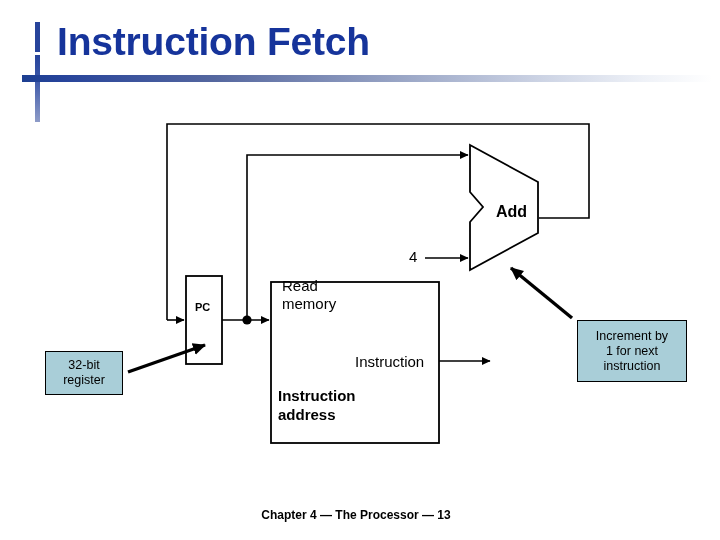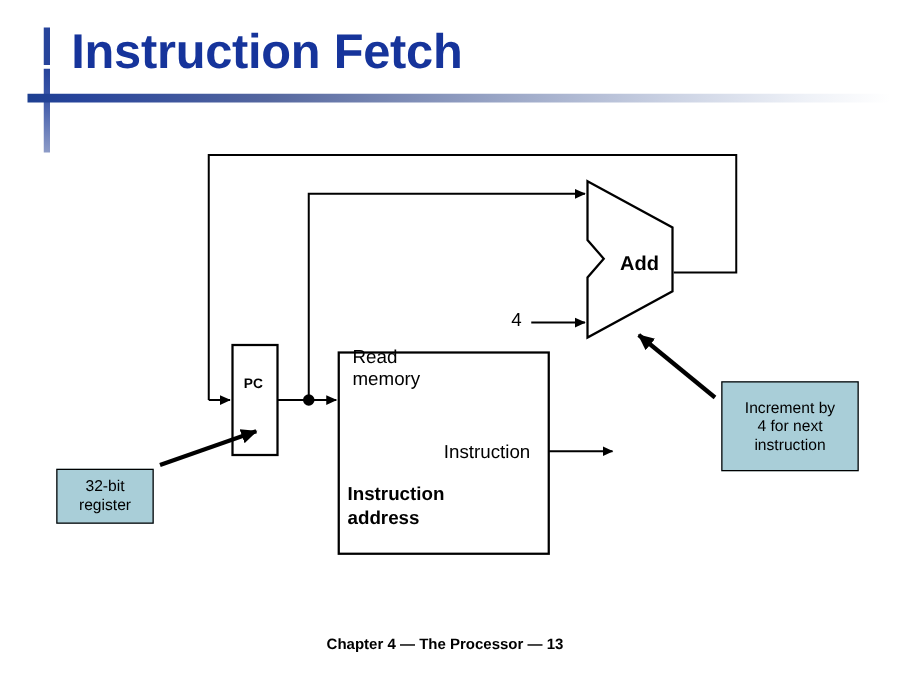--- a/index.html
+++ b/index.html
@@ -49,22 +49,22 @@
     background:#a9ced8;
     border:1px solid #000000;
     color:#000000;
     font-size:12.5px;
     text-align:center;
     line-height:15px;
     font-family:"Liberation Sans", sans-serif;
     display:flex;align-items:center;justify-content:center;
     box-sizing:border-box;
   }
-  #callout-register{left:45px;top:351px;width:78px;height:44px;margin-top:24px;}
-  #callout-increment{left:577px;top:305px;width:110px;height:72px;}
+  #callout-register{left:45px;top:351px;width:78px;height:44px;}
+  #callout-increment{left:577px;top:320px;width:110px;height:62px;}
 
   
   .dlabel{position:absolute;color:#000;font-family:"Liberation Sans", sans-serif;}
   #label-pc{left:195px;top:301px;font-size:11px;font-weight:bold;}
   #label-read{left:282px;top:277px;font-size:15px;line-height:18px;}
   #label-instruction-out{left:355px;top:353px;font-size:15px;}
   #label-imem{left:278px;top:386px;font-size:15px;font-weight:bold;line-height:19px;}
   #label-add{left:496px;top:203px;font-size:16px;font-weight:bold;}
   #label-four{left:409px;top:248px;font-size:15px;}
 </style>
@@ -138,20 +138,20 @@
   <div class="callout" id="callout-register">
     <div>
       <div>32-bit</div>
       <div>register</div>
     </div>
   </div>
 
   <div class="callout" id="callout-increment">
     <div>
       <div>Increment by</div>
-      <div>4 for next</div>
+      <div>1 for next</div>
       <div>instruction</div>
     </div>
   </div>
 
   <div class="footer">Chapter 4 — The Processor — 13</div>
 
 </div>
 
 </body></html>

